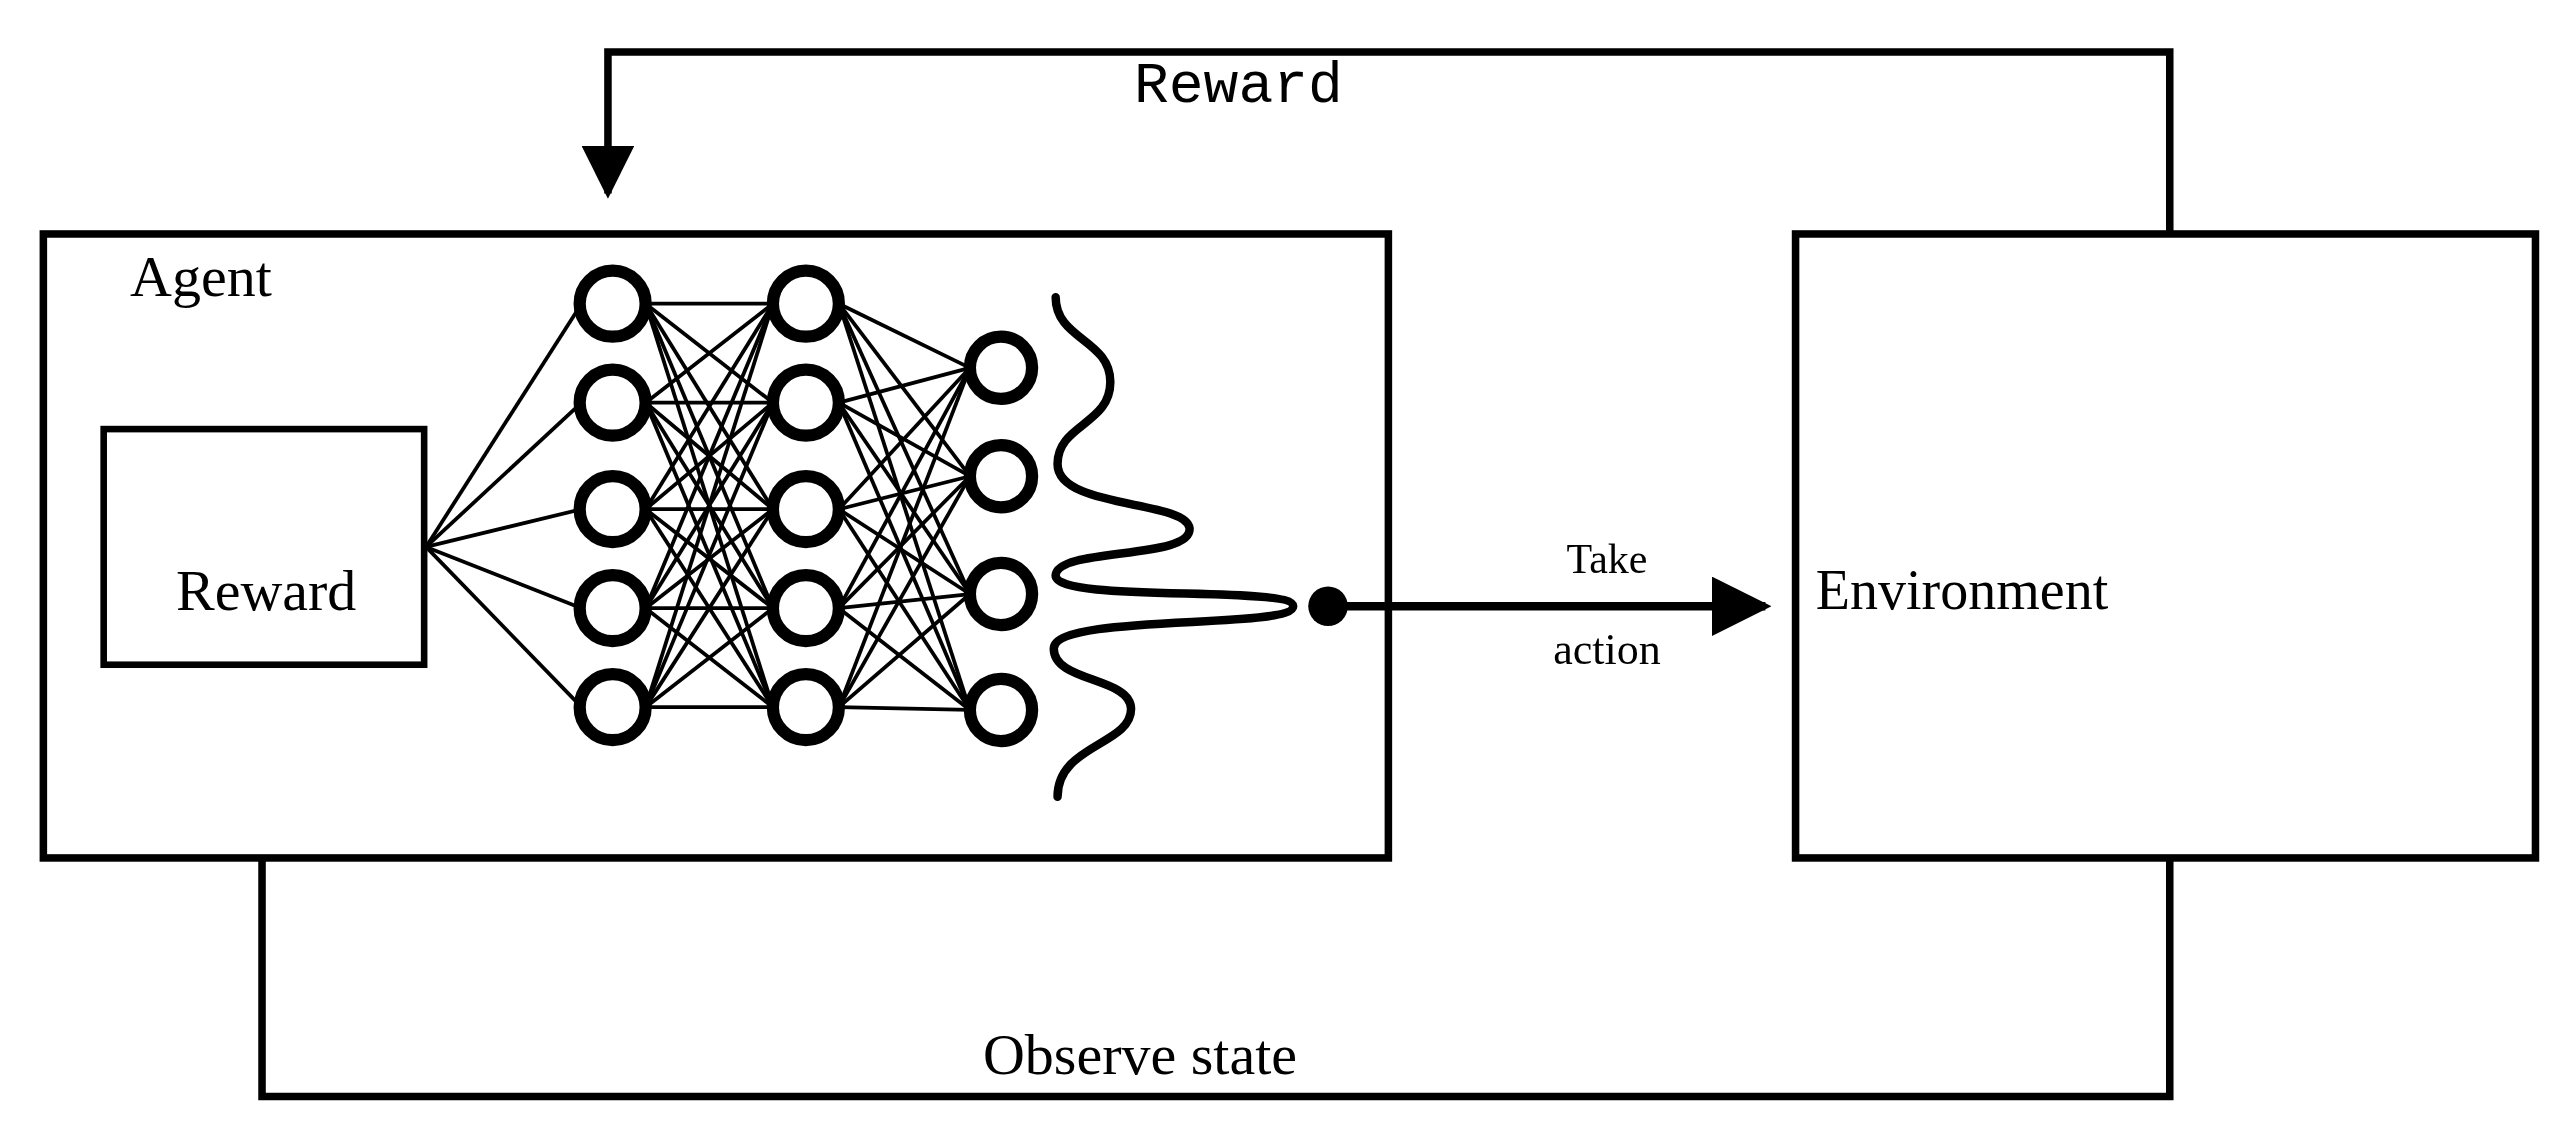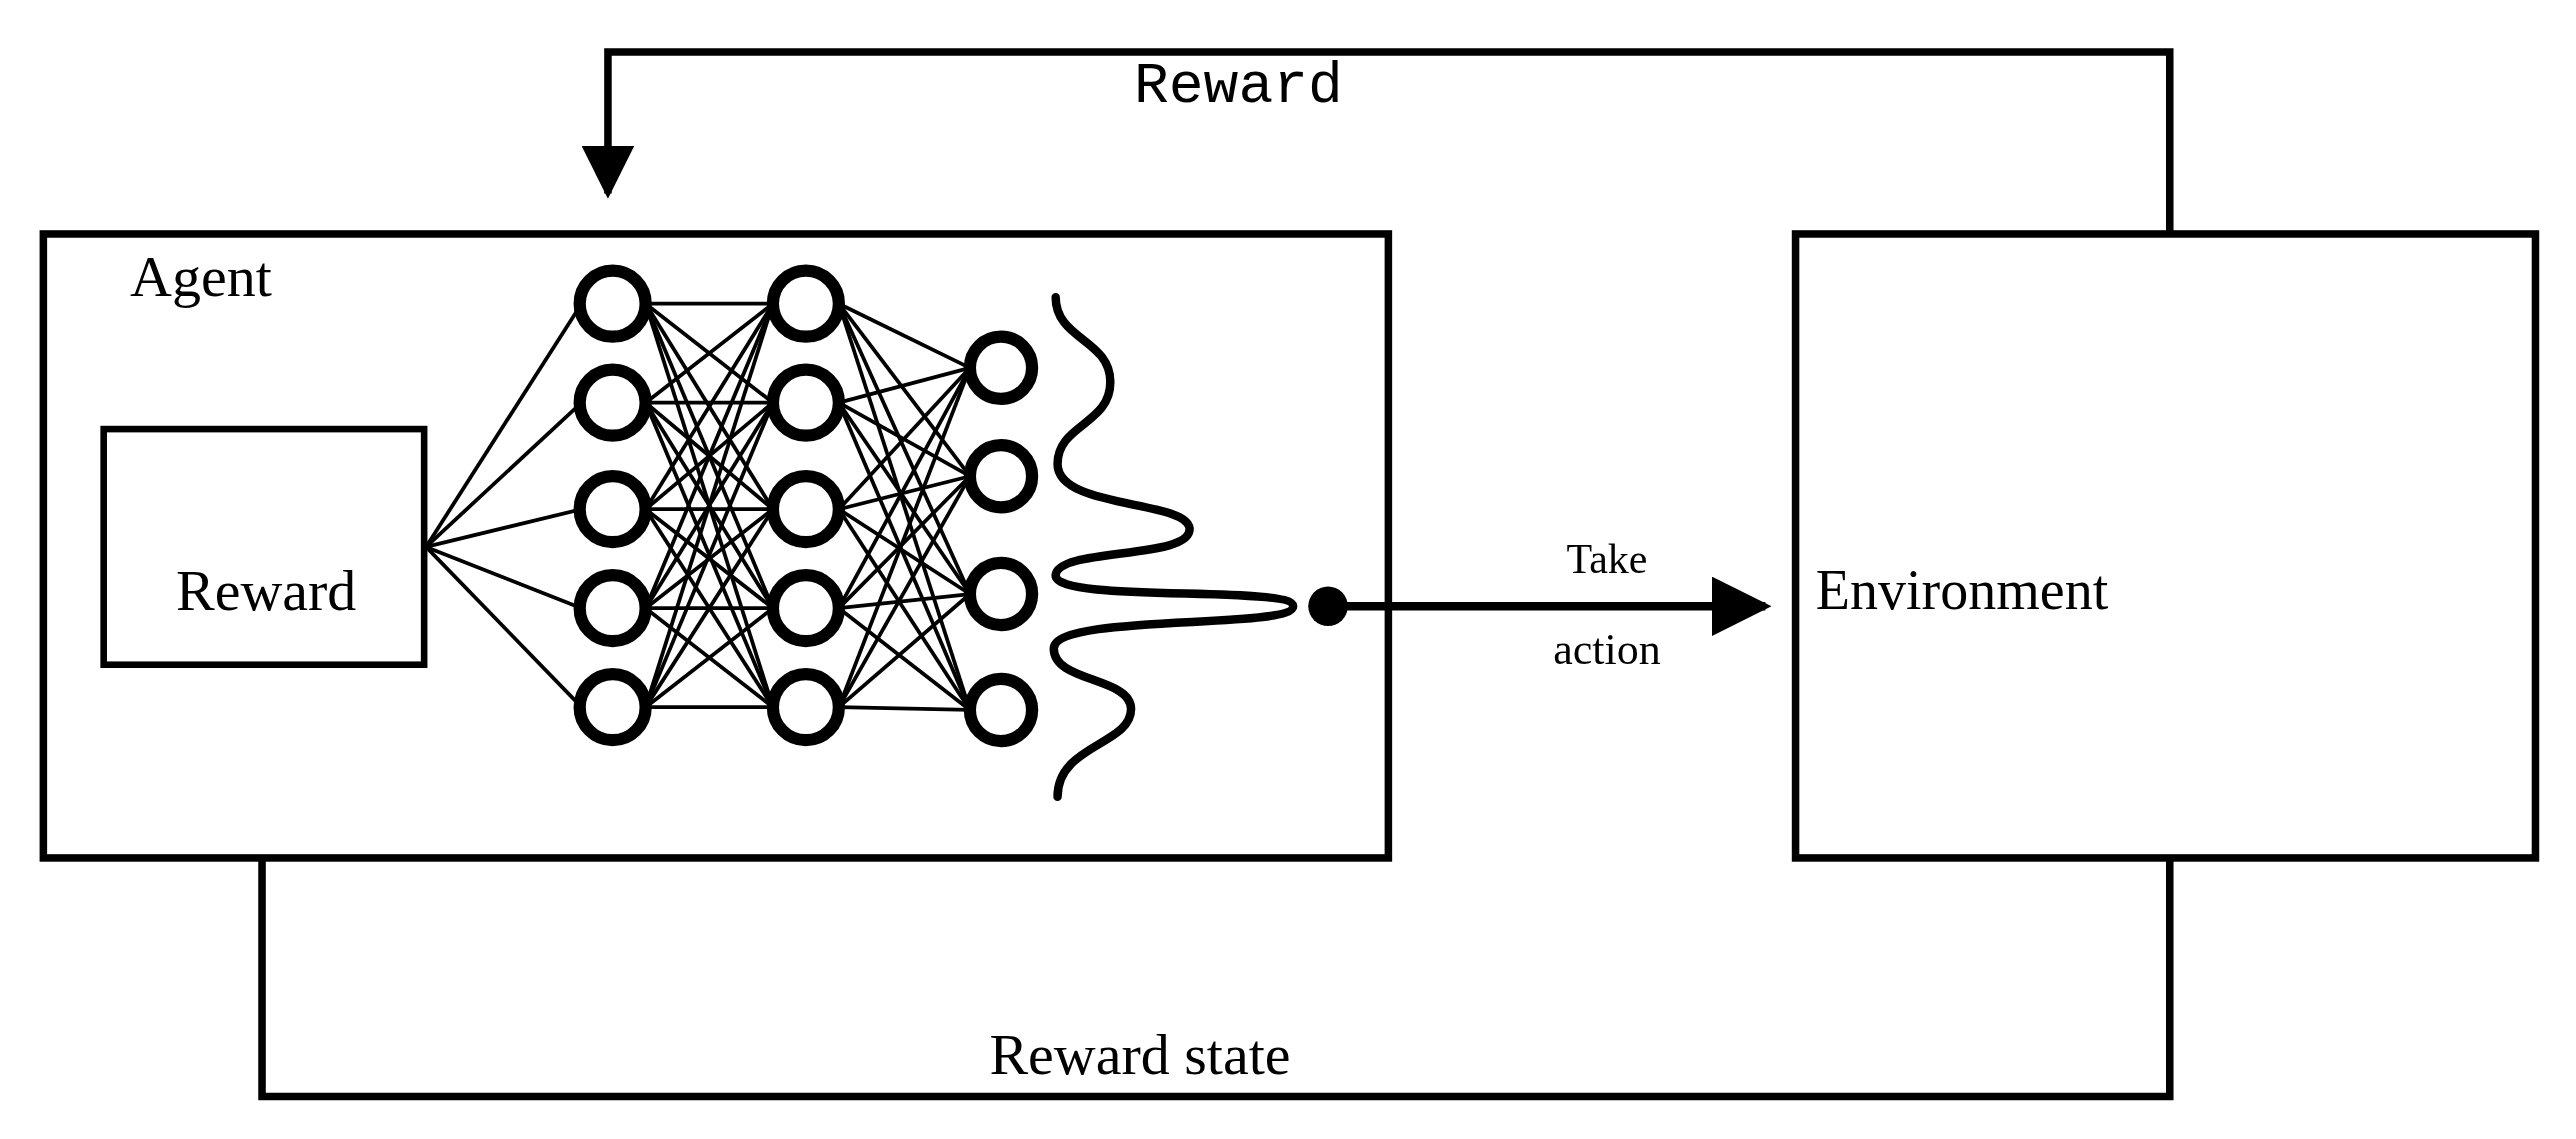--- a/index.html
+++ b/index.html
@@ -184,16 +184,16 @@
   <div class="lbl lbl-state">Reward</div>
 
   <div class="lbl lbl-environment">Environment</div>
 
   <div class="lbl lbl-reward">Reward</div>
 
   <div class="lbl lbl-take">Take</div>
 
   <div class="lbl lbl-action">action</div>
 
-  <div class="lbl lbl-observe">Reward state</div>
+  <div class="lbl lbl-observe">Observe state</div>
 
 </div>
 
 
 </body></html>

